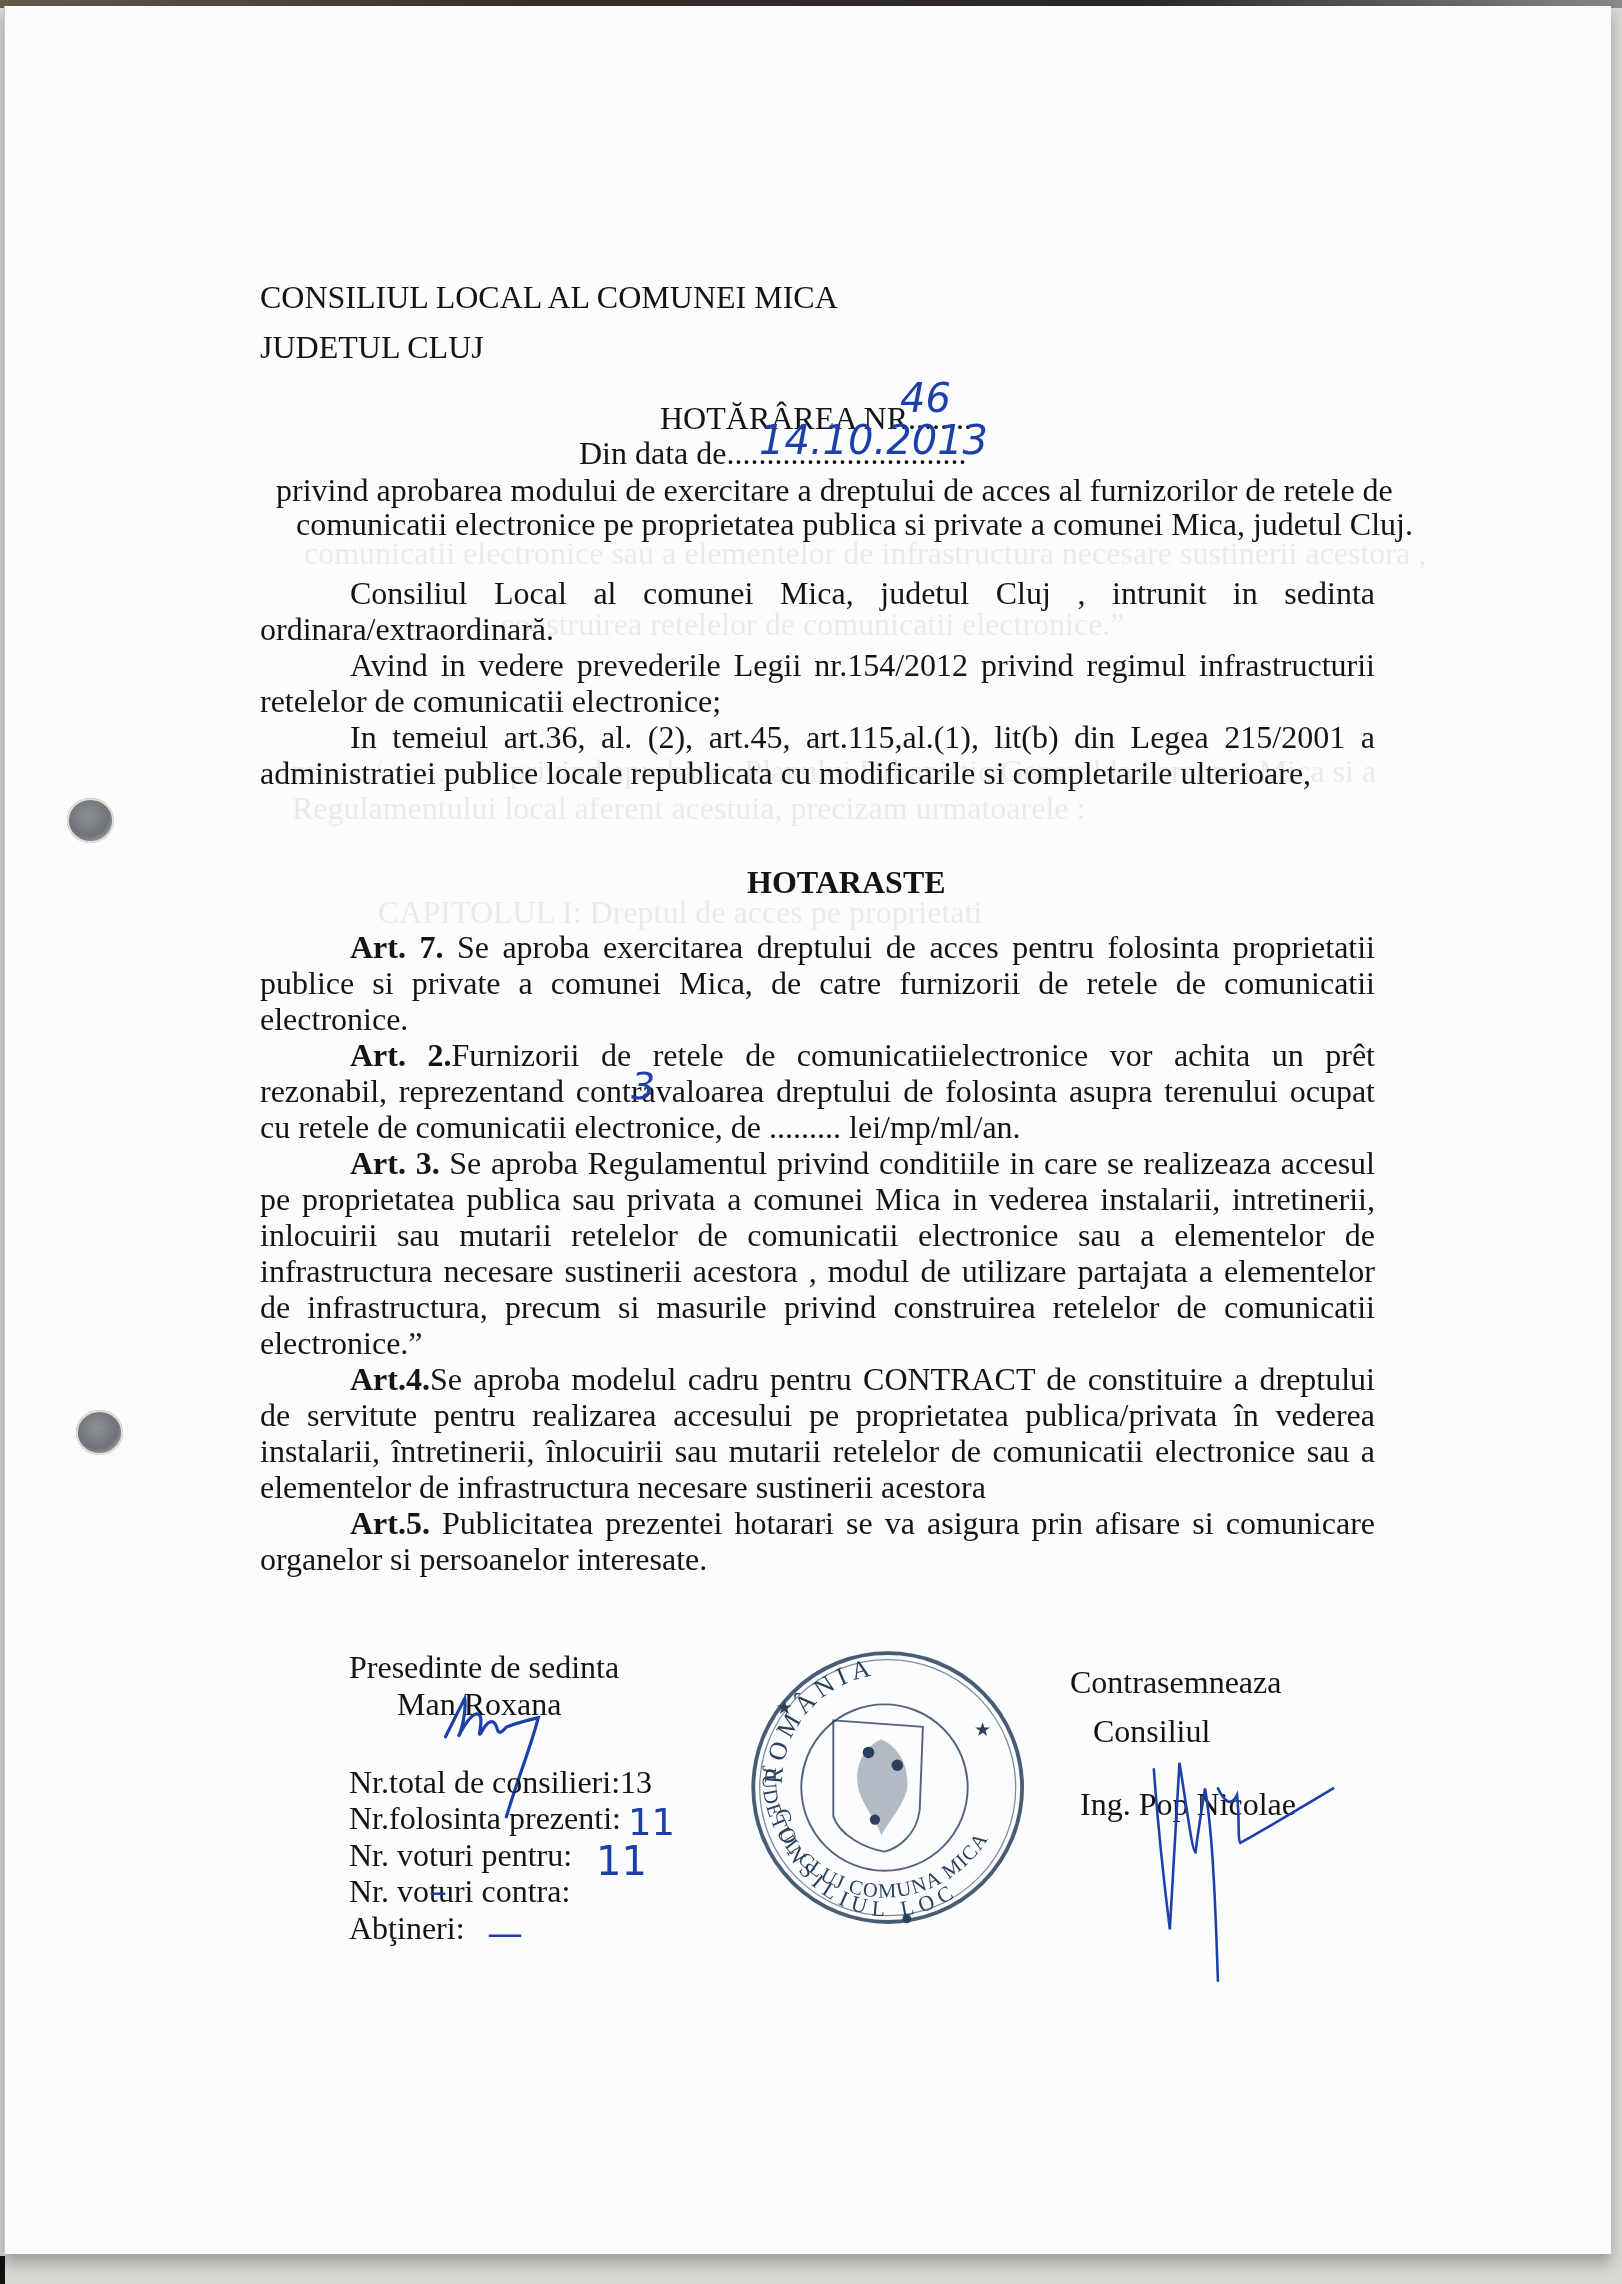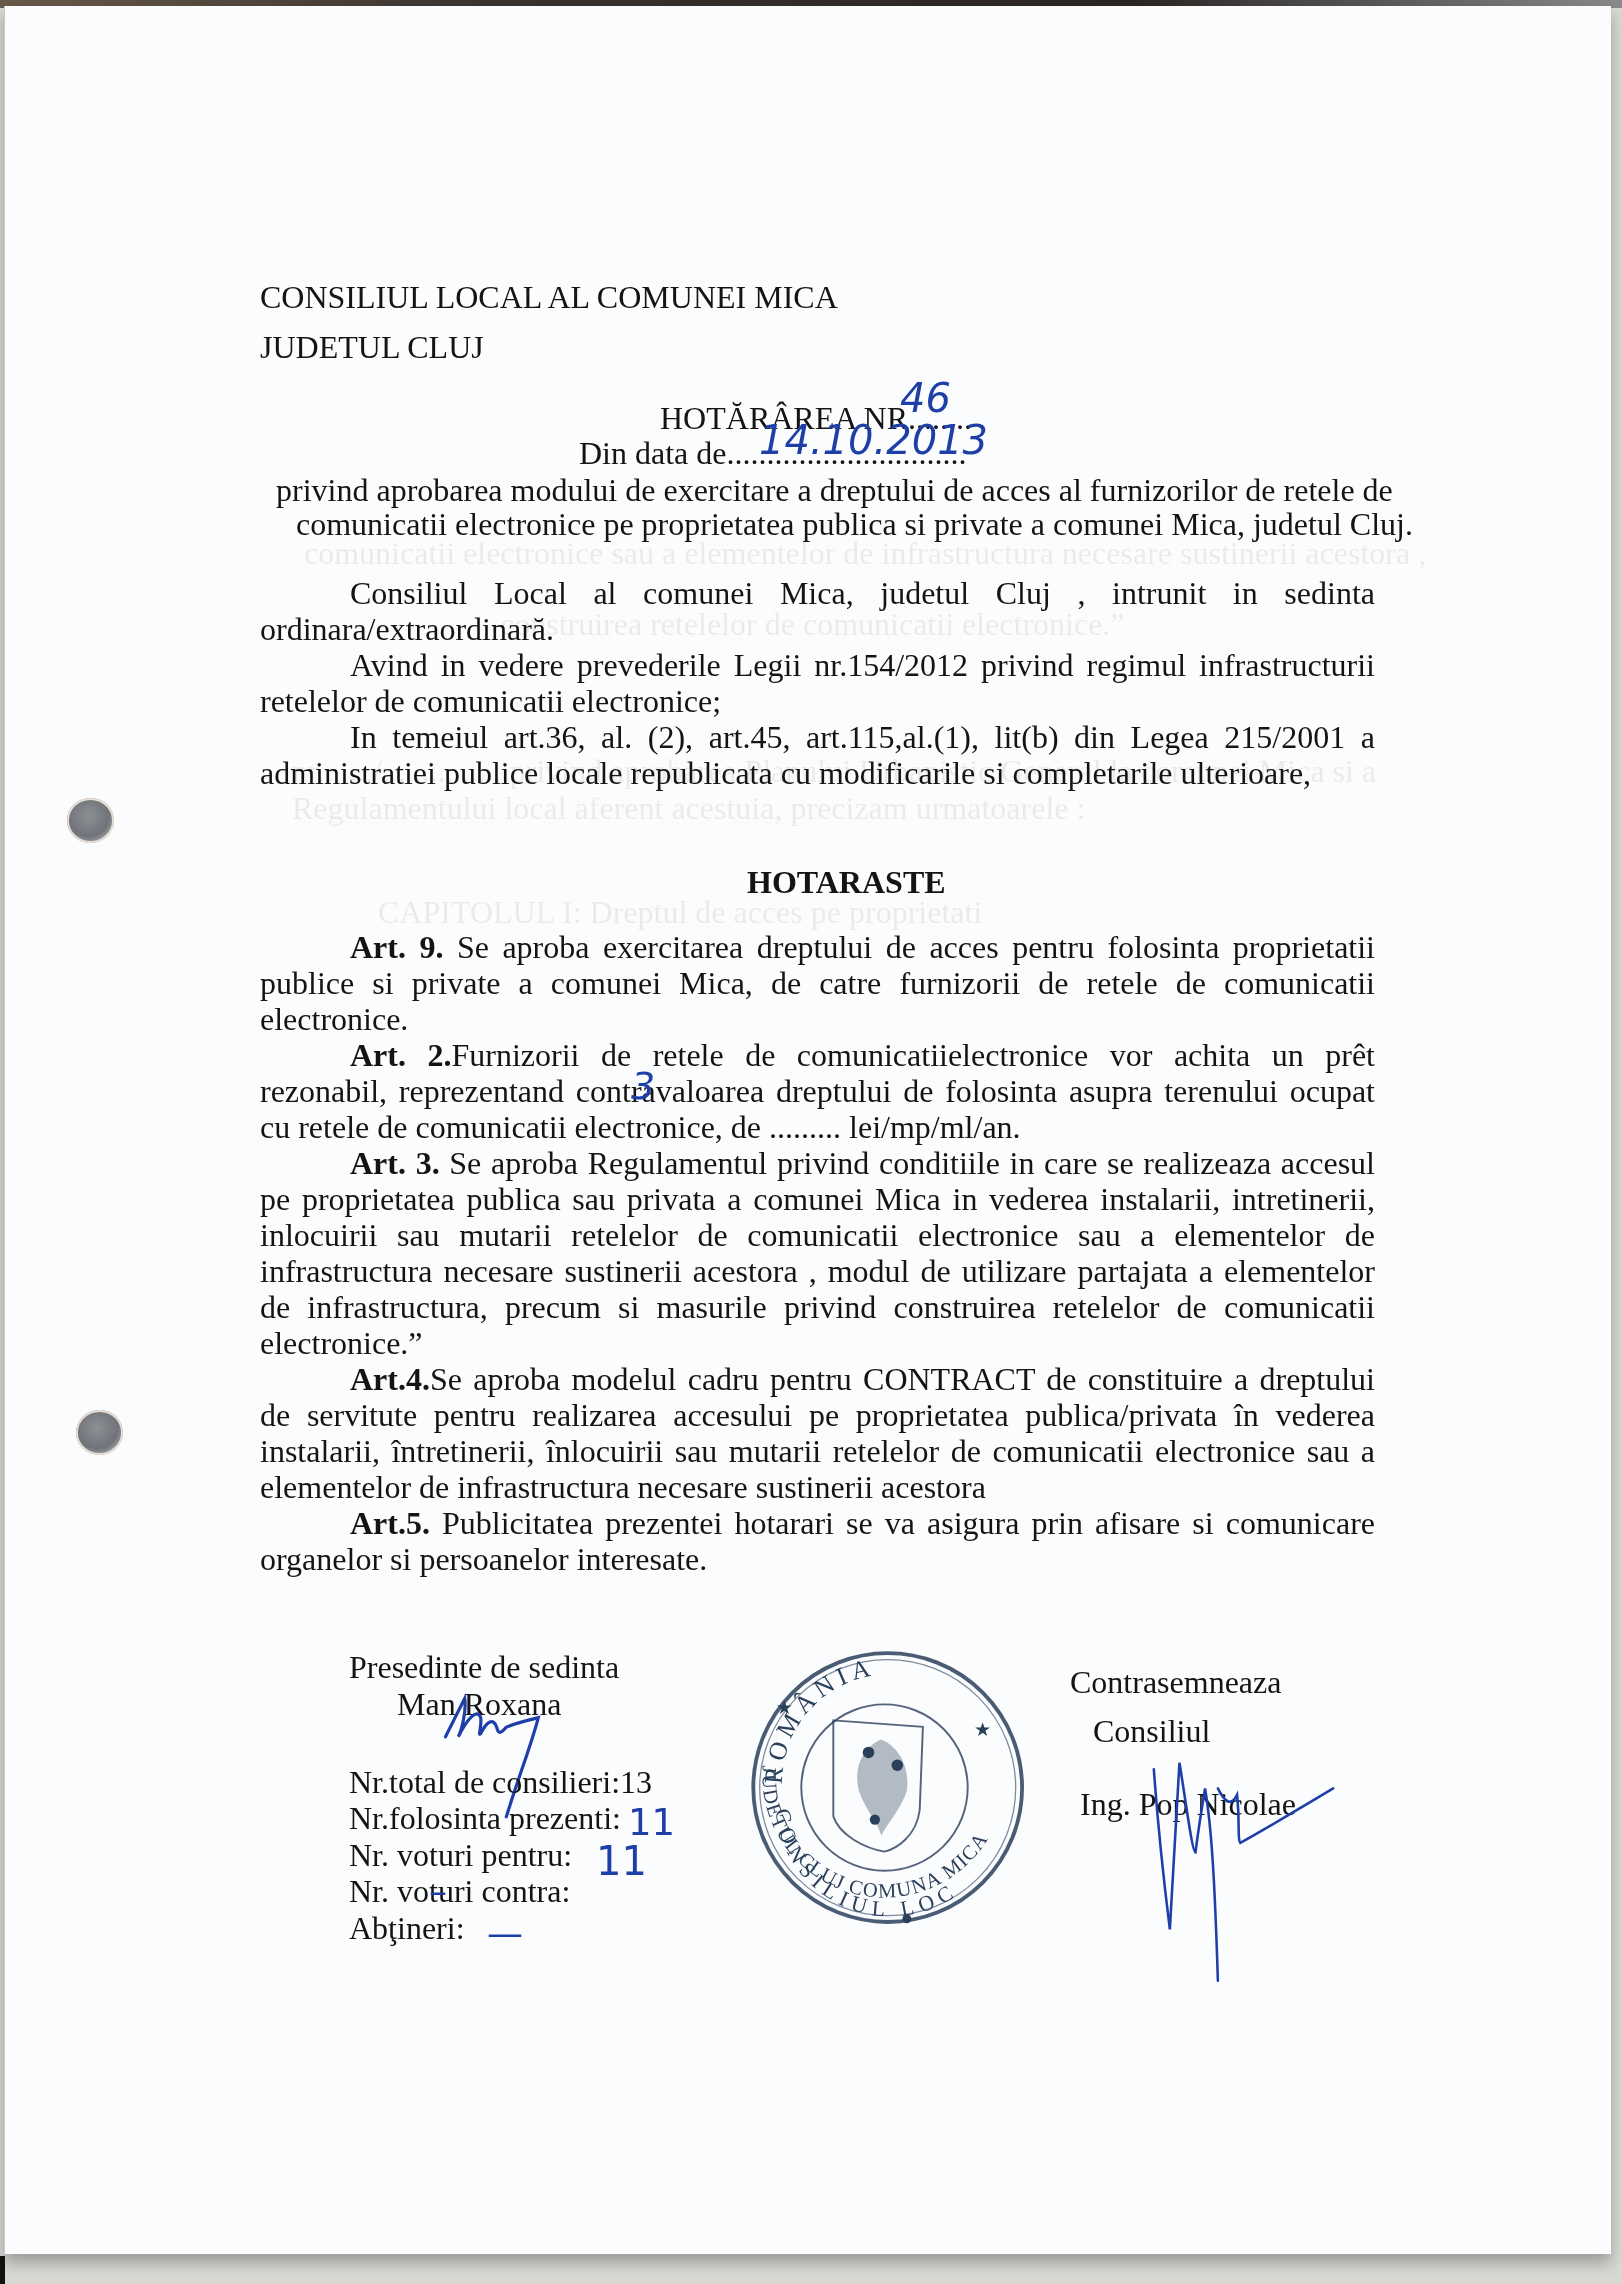--- a/index.html
+++ b/index.html
@@ -63,21 +63,21 @@
 
 <div class="justwrap" style="top:575px;">
   <p class="indent">Consiliul Local al comunei Mica, judetul Cluj , intrunit in sedinta ordinara/extraordinară.</p>
   <p class="indent">Avind in vedere prevederile Legii nr.154/2012 privind regimul infrastructurii retelelor de comunicatii electronice;</p>
   <p class="indent">In temeiul art.36, al. (2), art.45, art.115,al.(1), lit(b) din Legea 215/2001 a administratiei publice locale republicata cu modificarile si completarile ulterioare,</p>
 </div>
 
 <div class="line" style="left:720px; top:866px; font-weight:bold;margin-left:27px;">HOTARASTE</div>
 
 <div class="justwrap" style="top:929px;">
-  <p class="indent"><b>Art. 9.</b><span> Se aproba exercitarea dreptului de acces pentru folosinta proprietatii publice si private a comunei Mica, de catre furnizorii de retele de comunicatii electronice.</span></p>
+  <p class="indent"><b>Art. 7.</b><span> Se aproba exercitarea dreptului de acces pentru folosinta proprietatii publice si private a comunei Mica, de catre furnizorii de retele de comunicatii electronice.</span></p>
   <p class="indent"><b>Art. 2.</b><span>Furnizorii de retele de comunicatiielectronice vor achita un prêt rezonabil, reprezentand contravaloarea dreptului de folosinta asupra terenului ocupat cu retele de comunicatii electronice, de ......... lei/mp/ml/an.</span></p>
   <p class="indent"><b>Art. 3.</b><span> Se aproba Regulamentul privind conditiile in care se realizeaza accesul pe proprietatea publica sau privata a comunei Mica in vederea instalarii, intretinerii, inlocuirii sau mutarii retelelor de comunicatii electronice sau a elementelor de infrastructura necesare sustinerii acestora , modul de utilizare partajata a elementelor de infrastructura, precum si masurile privind construirea retelelor de comunicatii electronice.”</span></p>
   <p class="indent"><b>Art.4.</b><span>Se aproba modelul cadru pentru CONTRACT de constituire a dreptului de servitute pentru realizarea accesului pe proprietatea publica/privata în vederea instalarii, întretinerii, înlocuirii sau mutarii retelelor de comunicatii electronice sau a elementelor de infrastructura necesare sustinerii acestora</span></p>
   <p class="indent"><b>Art.5.</b><span> Publicitatea prezentei hotarari se va asigura prin afisare si comunicare organelor si persoanelor interesate.</span></p>
 </div>
 <div class="hand" style="left:631px; top:1064px; font-size:38px;">3</div>
 
 <div class="line" style="left:349px; top:1651px;">Presedinte de sedinta</div>
 <div class="line" style="left:397px; top:1688px;">Man Roxana</div>
 <svg style="position:absolute; left:442px; top:1692px;" width="167" height="128" viewBox="0 0 260 200">

